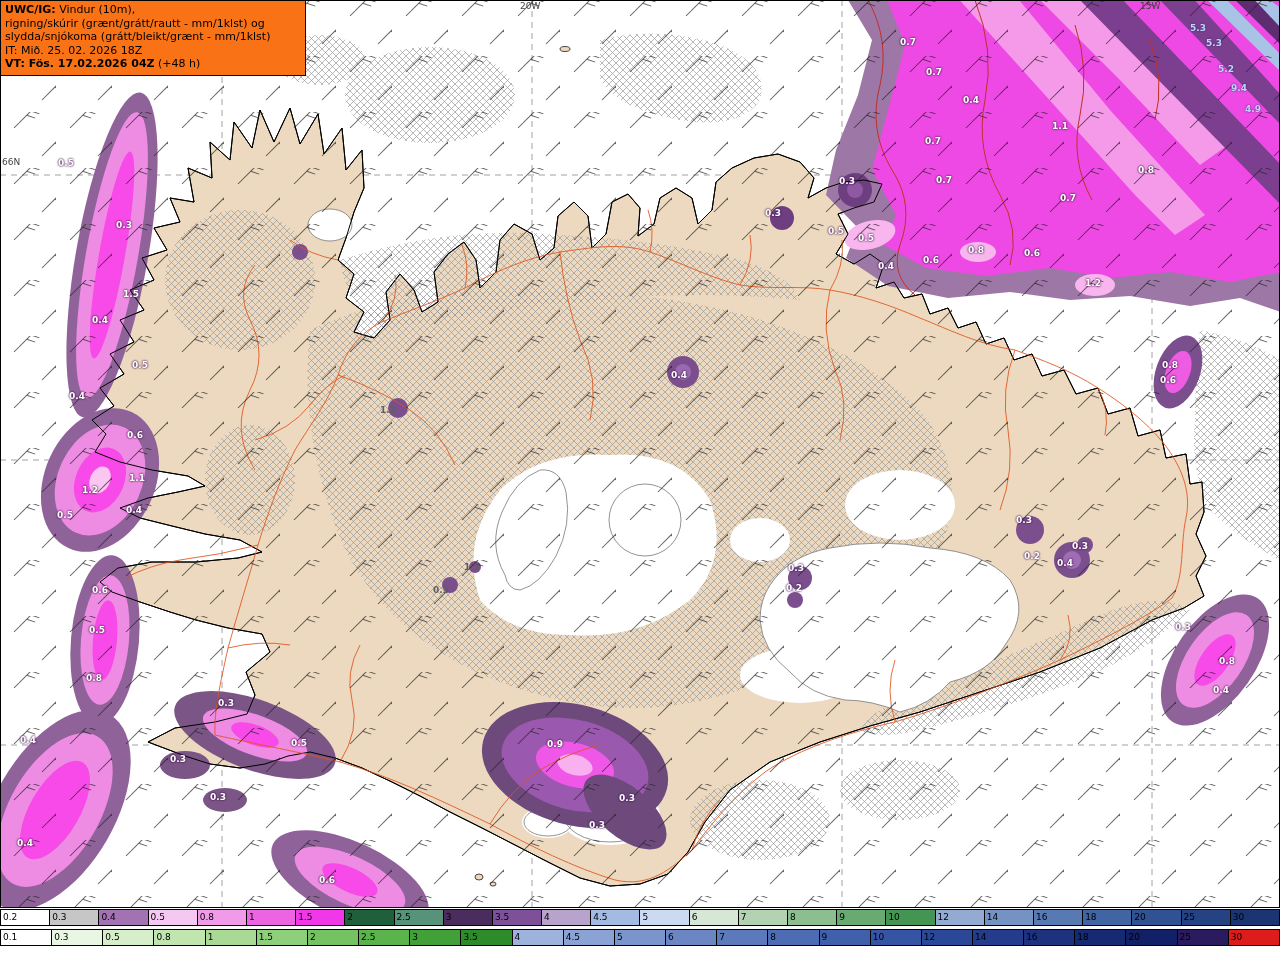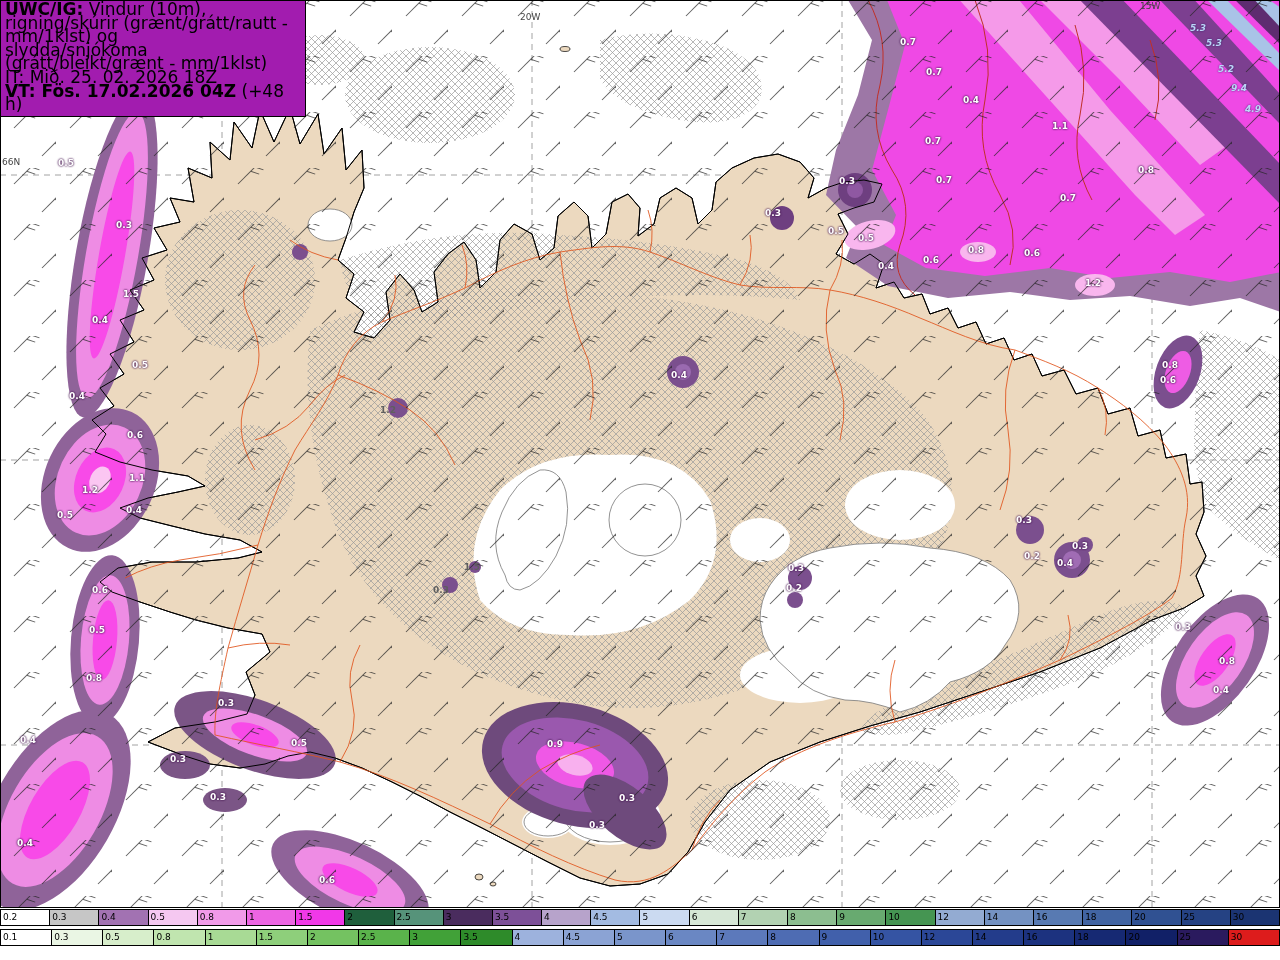--- a/index.html
+++ b/index.html
@@ -3,25 +3,25 @@
 <meta charset="utf-8">
 <style>
   html,body{margin:0;padding:0;background:#fff;}
   #app{position:relative;width:1280px;height:960px;overflow:hidden;background:#fff;
        font-family:"DejaVu Sans",sans-serif;}
   #map-area{position:absolute;left:0;top:0;width:1280px;height:908px;}
   #map-svg{display:block;}
   #labels-layer{position:absolute;left:0;top:0;width:1280px;height:908px;pointer-events:none;}
   .vlabel{position:absolute;font-size:9px;font-weight:bold;transform:translate(-50%,-50%);white-space:nowrap;}
   .vlabel.w{color:#ffffff;text-shadow:0 0 2px rgba(70,20,80,.95),0 0 2px rgba(70,20,80,.95);}
-  .vlabel.b{color:#bdd6f8;text-shadow:0 0 2px rgba(40,30,100,.9);font-style:italic;}
+  .vlabel.b{color:#bdd6f8;text-shadow:0 0 2px rgba(40,30,100,.9);}
   .vlabel.d{color:#5f5f5f;}
   .glabel{position:absolute;font-size:9px;color:#444;white-space:nowrap;}
-  #info-box{position:absolute;left:0;top:0;width:306px;background:#a21caf;border:1px solid #000;
-            padding:2px 6px 4px 4px;font-size:17px;line-height:13.6px;color:#000;box-sizing:border-box;}
+  #info-box{position:absolute;left:0;top:0;width:306px;background:#f97316;border:1px solid #000;
+            padding:2px 6px 4px 4px;font-size:11px;line-height:13.6px;color:#000;box-sizing:border-box;}
   #legend{position:absolute;left:0;top:909px;width:1280px;}
   .legend-row{display:flex;height:17px;border:1px solid #000;box-sizing:border-box;
               margin-bottom:3px;background:#fff;}
   .legend-cell{flex:1;font-size:9px;line-height:15px;padding-left:2px;border-right:1px solid #000;
                box-sizing:border-box;color:#000;overflow:hidden;}
   .legend-cell:last-child{border-right:none;}
 </style>
 </head>
 <body>
 
@@ -286,21 +286,21 @@
         <span class="vlabel w" style="left: 679px; top: 375px;">0.4</span>
         <span class="vlabel w" style="left: 796px; top: 568px;">0.3</span>
         <span class="vlabel w" style="left: 794px; top: 588px;">0.2</span>
         <span class="vlabel w" style="left: 1024px; top: 520px;">0.3</span>
         <span class="vlabel w" style="left: 1032px; top: 556px;">0.2</span>
         <span class="vlabel w" style="left: 1080px; top: 546px;">0.3</span>
         <span class="vlabel w" style="left: 1065px; top: 563px;">0.4</span>
         <span class="vlabel w" style="left: 1183px; top: 627px;">0.3</span>
         <span class="vlabel w" style="left: 1227px; top: 661px;">0.8</span>
         <span class="vlabel w" style="left: 1221px; top: 690px;">0.4</span>
-        <span class="glabel" style="left: 520px; top: 12px;">20W</span>
+        <span class="glabel" style="left: 520px; top: 1px;">20W</span>
         <span class="glabel" style="left: 1140px; top: 1px;">15W</span>
         <span class="glabel" style="left: 2px; top: 157px;">66N</span>
       </div>
 
     <div id="info-box">
       <div><b>UWC/IG:</b><span> Vindur (10m),</span></div>
       <div>rigning/skúrir (grænt/grátt/rautt - mm/1klst) og</div>
       <div>slydda/snjókoma (grátt/bleikt/grænt - mm/1klst)</div>
       <div>IT: Mið. 25. 02. 2026 18Z</div>
       <div><b>VT: Fös. 17.02.2026 04Z</b><span> (+48 h)</span></div>

